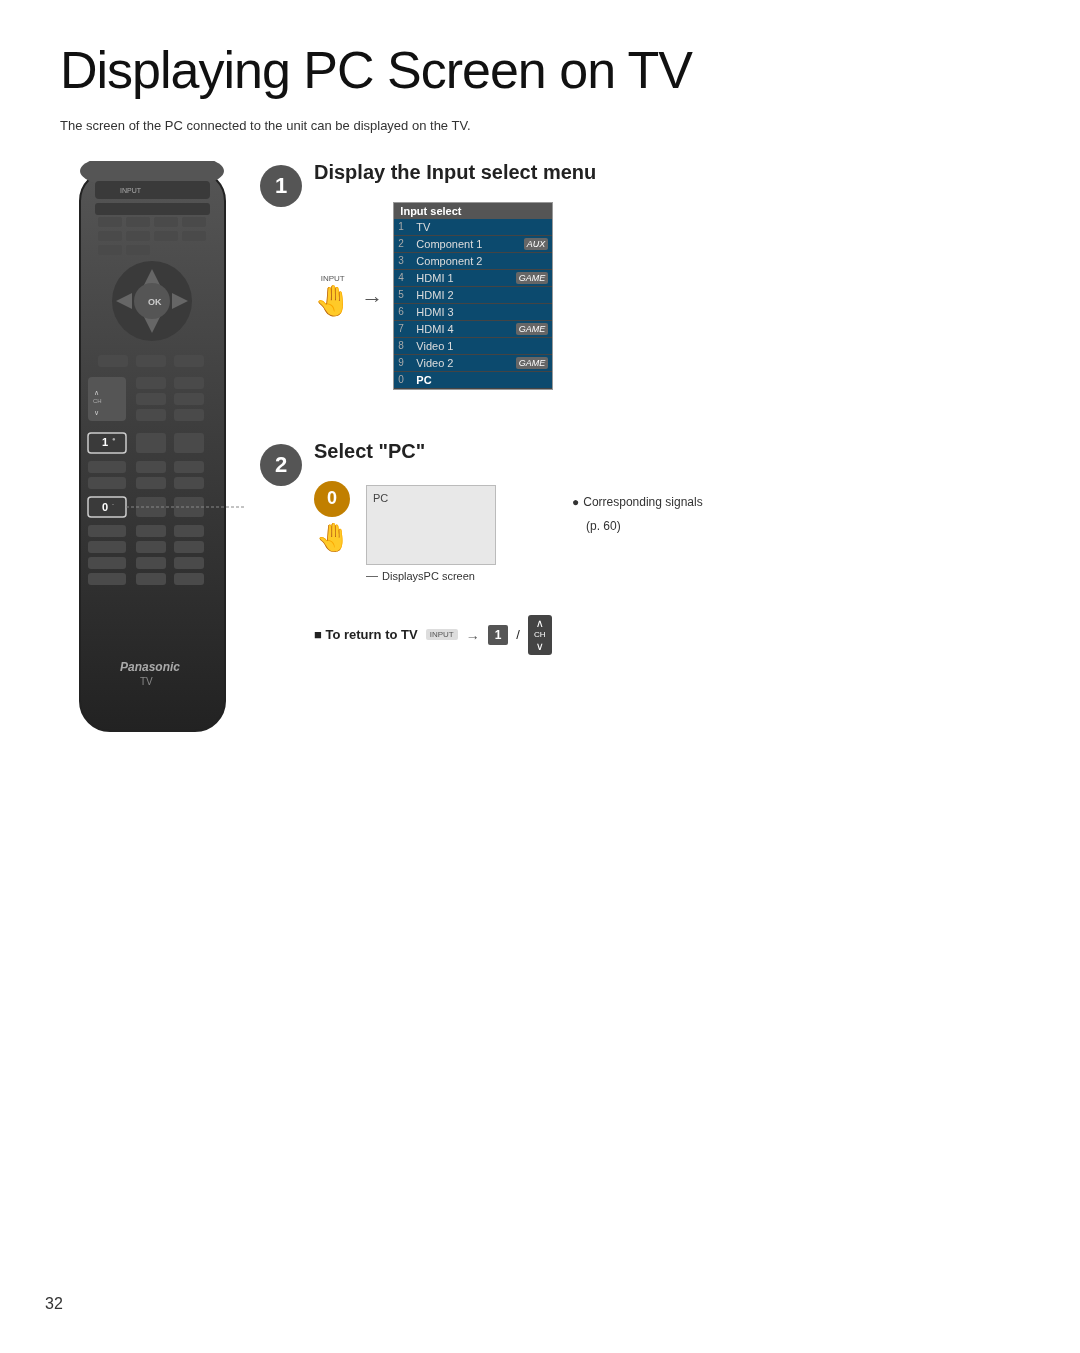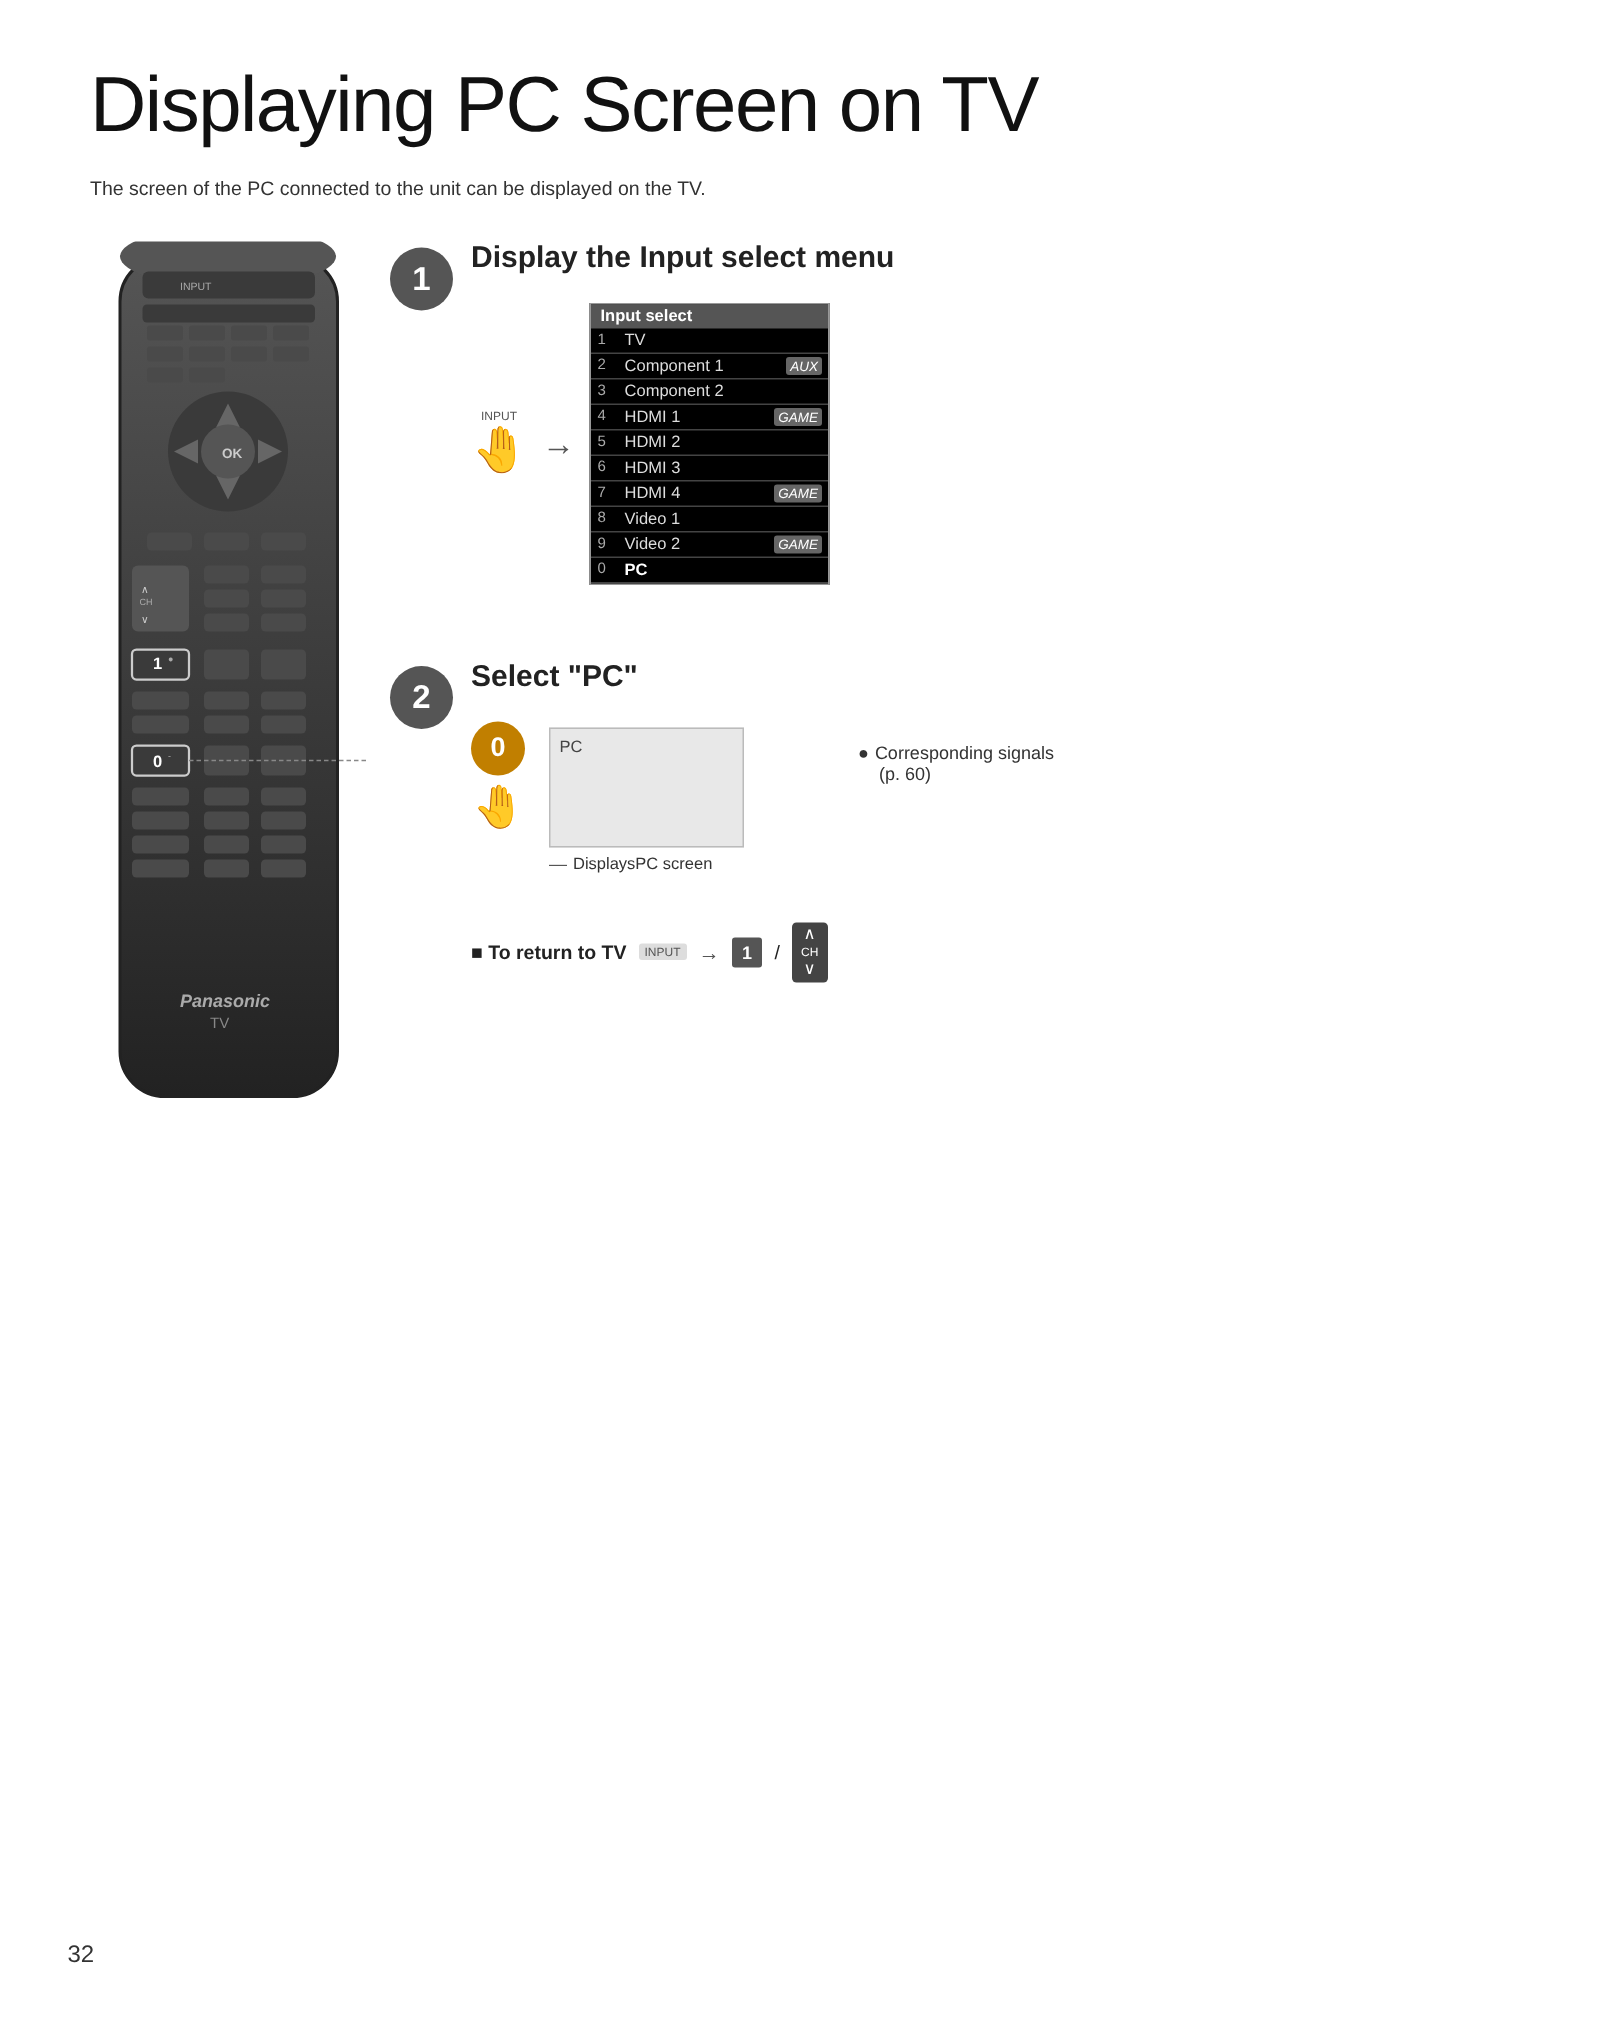--- a/index.html
+++ b/index.html
@@ -55,21 +55,21 @@
     .step-title {
       font-size: 20px;
       font-weight: bold;
       margin-bottom: 10px;
       color: #222;
     }
 
     
     .input-select-menu {
       border: 1px solid #999;
-      background: #000000;
+      background: #0c4a6e;
       color: #fff;
       font-size: 11px;
       min-width: 160px;
       display: inline-block;
     }
     .input-select-menu .menu-header {
       background: #555;
       padding: 2px 6px;
       font-size: 11px;
       font-weight: bold;
@@ -446,21 +446,21 @@
               </div>
               <div style="display:flex;align-items:center;gap:4px;">
                 <span style="font-size:12px;color:#555;">—</span>
                 <div style="display:flex;">
                   <span class="displays-label">Displays</span>
                   <span class="displays-label">PC screen</span>
                 </div>
               </div>
             </div>
 
-            <div style="display:flex;flex-direction:column;margin-left:60px;margin-top:4px;">
+            <div style="display:flex;flex-direction:column;margin-left:60px;margin-top:4px;gap:10px;">
               <div class="signals-note">Corresponding signals</div>
               <div style="font-size:12px;color:#333;margin-left:14px;">(p. 60)</div>
             </div>
           </div>
 
           <div class="return-section">
             <div class="return-row">
               <span style="font-size:13px;font-weight:bold;">■ To return to TV</span>
               <span style="font-size:8px;color:#555;background:#ddd;padding:1px 4px;border-radius:2px;">INPUT</span>
               <span style="font-size:14px;color:#555;">→</span>

